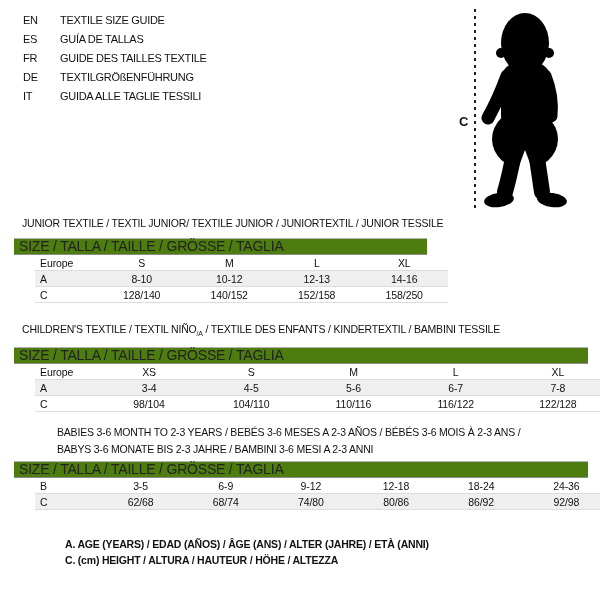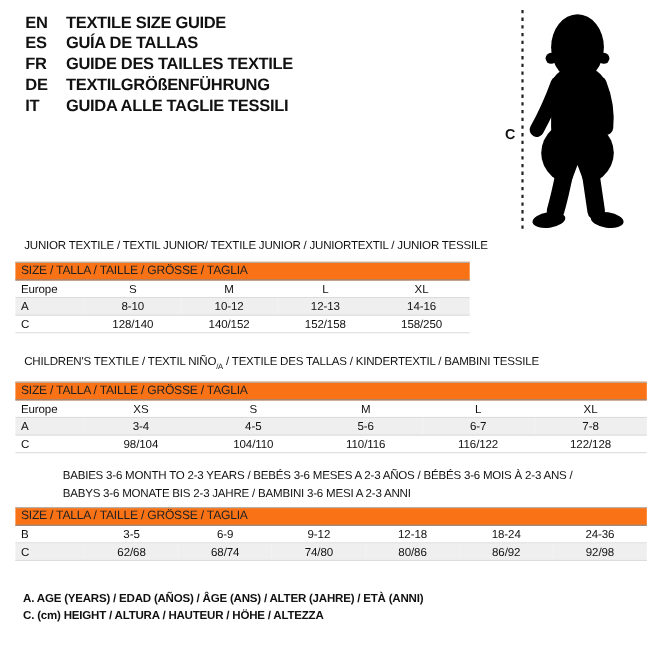--- a/index.html
+++ b/index.html
@@ -1,45 +1,45 @@
 <!DOCTYPE html>
 <html><head>
 <meta charset="utf-8">
 <style>
   html,body{margin:0;padding:0;}
   .page{position:relative;width:600px;height:600px;background:#ffffff;overflow:hidden;
         font-family:"Liberation Sans",sans-serif;color:#111;}
   
   .lang{position:absolute;left:23px;top:11px;}
-  .lang-row{display:flex;height:19px;line-height:19px;font-weight:bold;font-size:15px;letter-spacing:-0.3px;}
+  .lang-row{display:flex;height:19px;line-height:19px;font-weight:normal;font-size:11px;letter-spacing:-0.3px;}
   .lang-code{width:37px;}
   
   .figure{position:absolute;left:455px;top:6px;width:140px;height:208px;}
   .figure svg{display:block;}
   
   .sec-title{position:absolute;left:22px;font-weight:normal;font-size:10.5px;letter-spacing:-0.2px;line-height:17px;white-space:nowrap;}
   .t1{top:215px;}
   .t2{top:321px;}
   .t3{top:424px;white-space:normal;width:520px;margin-left:35px;}
   .sub{font-size:7px;vertical-align:sub;}
   
   .tblwrap{position:absolute;}
   .w1{left:14px;top:238px;width:413px;}
   .w2{left:14px;top:347px;width:574px;}
   .w3{left:14px;top:461px;width:574px;}
-  .size-bar{height:15px;line-height:15px;background:#f97316;border-top:1px solid #b3b3b3;border-bottom:1px solid #8c8c8c;
-            padding-left:5px;font-size:11px;color:#222;letter-spacing:-0.2px;}
-  table{border-collapse:collapse;width:100%;table-layout:fixed;}
+  .size-bar{height:15px;line-height:15px;background:#4d7c0f;border-top:1px solid #b3b3b3;border-bottom:1px solid #8c8c8c;
+            padding-left:5px;font-size:14px;color:#222;letter-spacing:-0.2px;}
+  table{border-collapse:collapse;width:100%;table-layout:fixed;margin-left:21px;}
   td,th{height:15px;font-size:10.5px;font-weight:normal;text-align:center;padding:0;
         border-bottom:1px solid #dcdcdc;letter-spacing:-0.1px;}
   .lbl{width:58px;text-align:left;padding-left:5px;}
   .alt{background:#efefef;}
   
   .legend{position:absolute;left:21px;top:536px;}
-  .legend div{height:16px;line-height:16px;font-weight:bold;font-size:10.5px;letter-spacing:-0.2px;}
+  .legend div{height:16px;line-height:16px;font-weight:bold;font-size:10.5px;letter-spacing:-0.2px;margin-left:44px;}
 </style>
 </head>
 <body>
 
 <div class="page">
 
   <div class="lang">
     <div class="lang-row">
       <span class="lang-code">EN</span>
       <span>TEXTILE SIZE GUIDE</span>
@@ -106,21 +106,21 @@
         <td class="lbl">C</td>
         <td>128/140</td>
         <td>140/152</td>
         <td>152/158</td>
         <td>158/250</td>
       </tr>
     </tbody>
       </table>
   </div>
 
-  <div class="sec-title t2"><span>CHILDREN'S TEXTILE / TEXTIL NIÑO</span><span class="sub">/A</span><span> / TEXTILE DES TALLAS / KINDERTEXTIL / BAMBINI TESSILE</span></div>
+  <div class="sec-title t2"><span>CHILDREN'S TEXTILE / TEXTIL NIÑO</span><span class="sub">/A</span><span> / TEXTILE DES ENFANTS / KINDERTEXTIL / BAMBINI TESSILE</span></div>
   <div class="tblwrap w2">
     <div class="size-bar">SIZE / TALLA / TAILLE / GRÖSSE / TAGLIA</div>
     <table>
       <tbody>
           <tr>
         <th class="lbl">Europe</th>
         <th>XS</th>
         <th>S</th>
         <th>M</th>
         <th>L</th>

